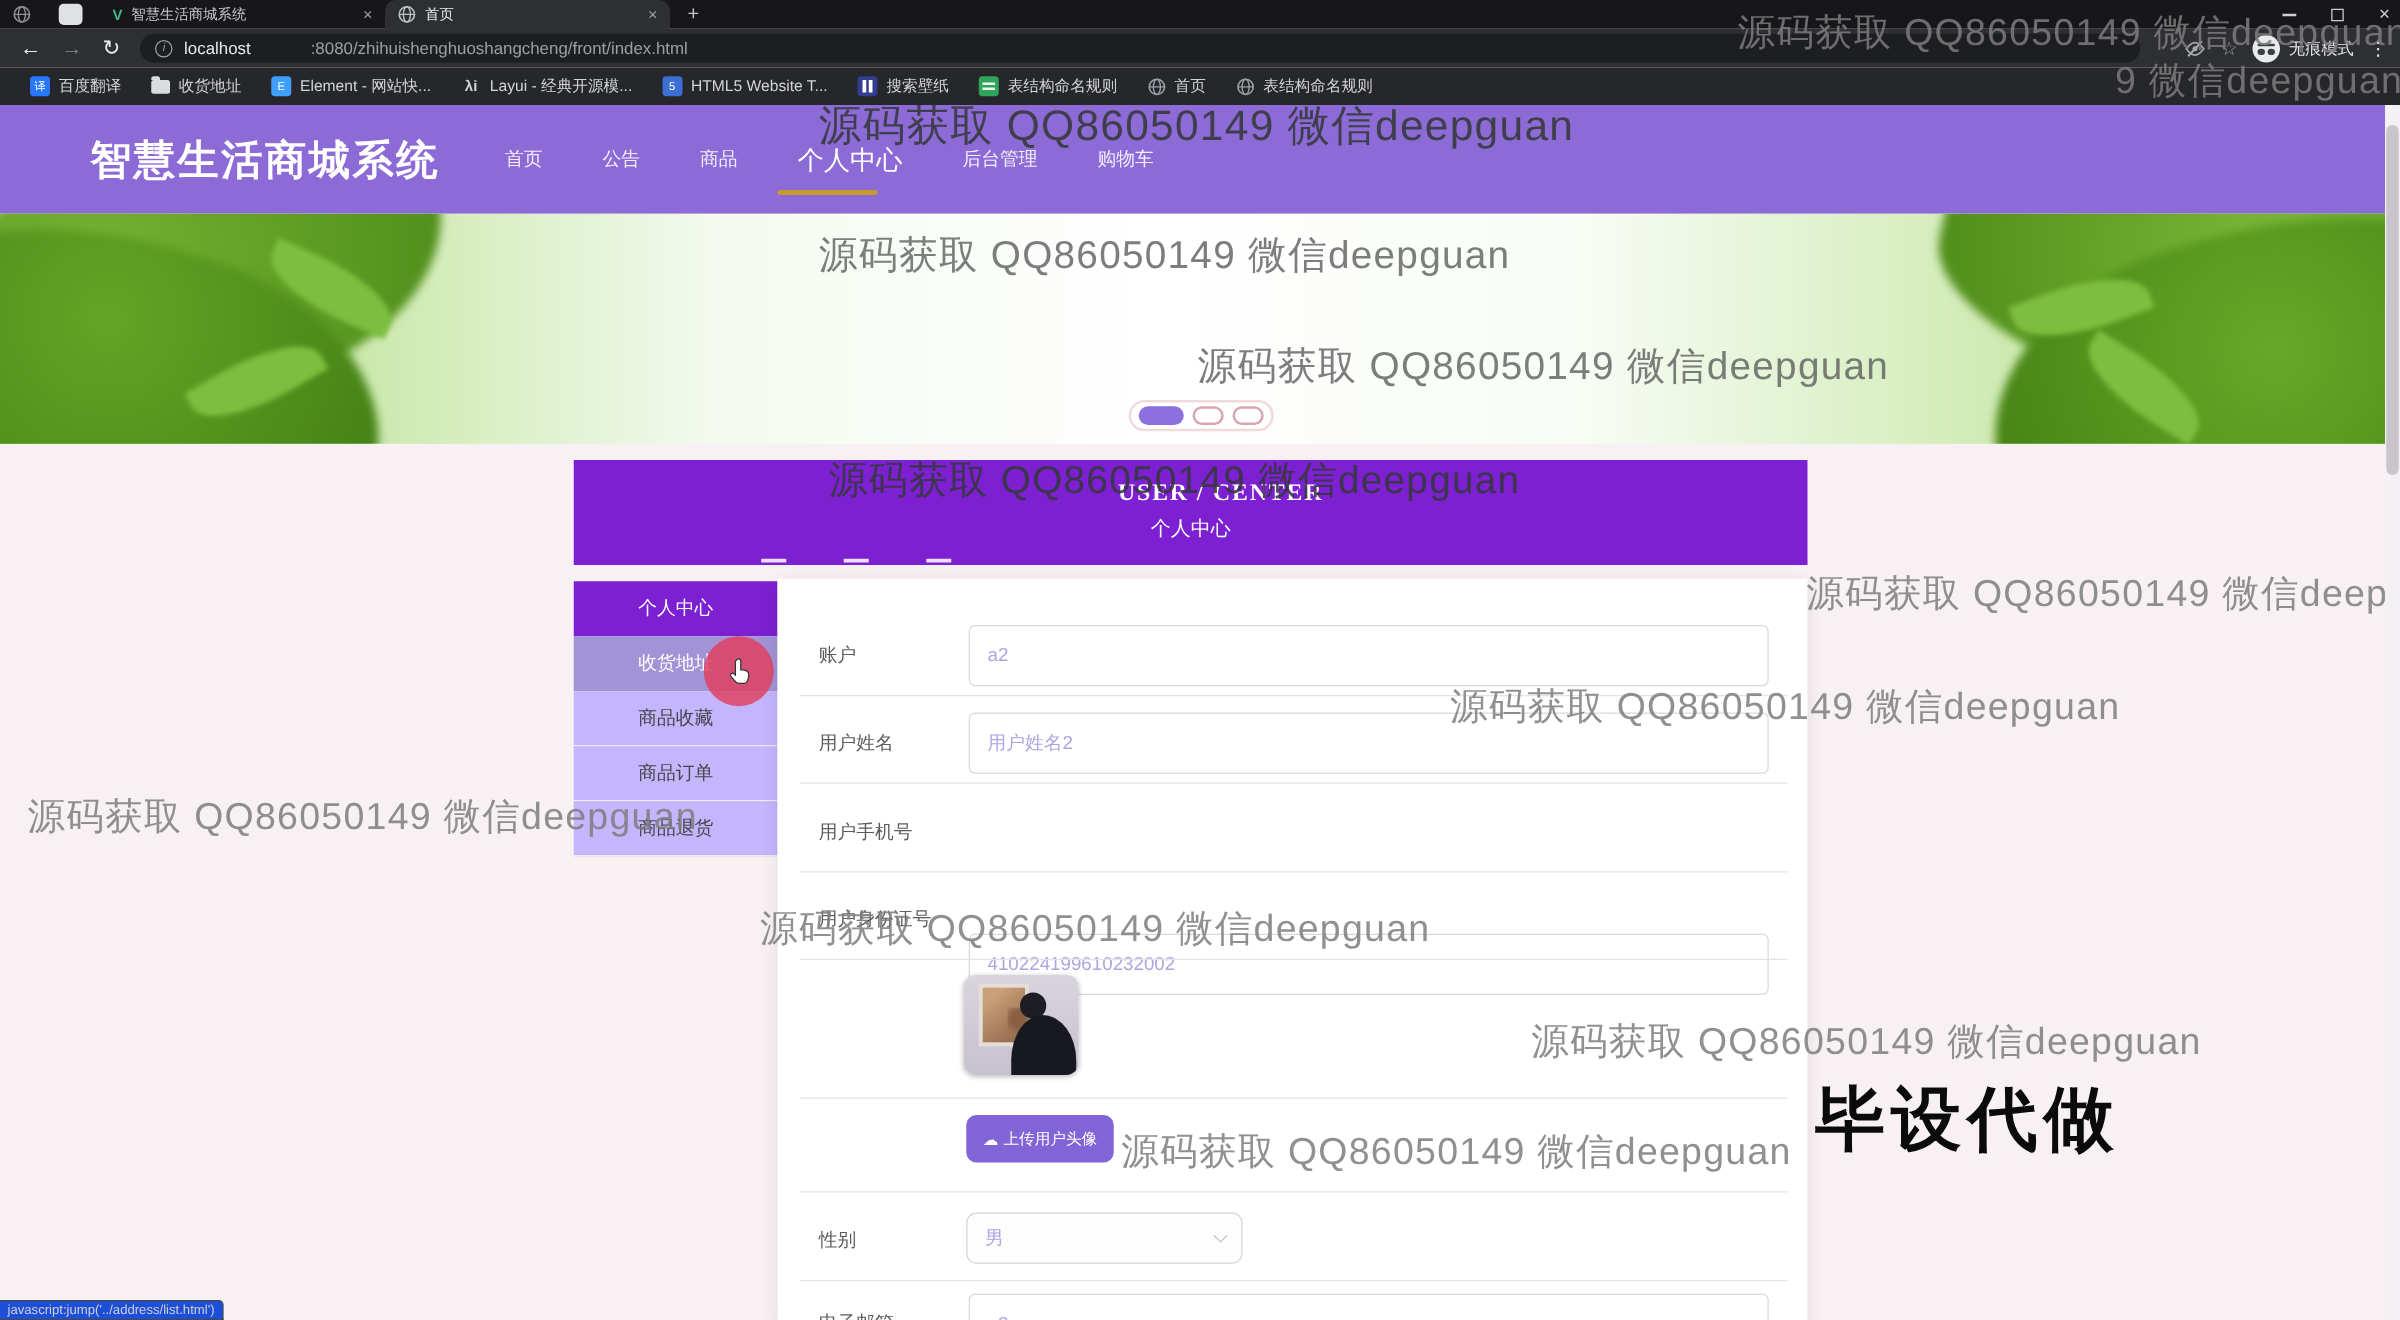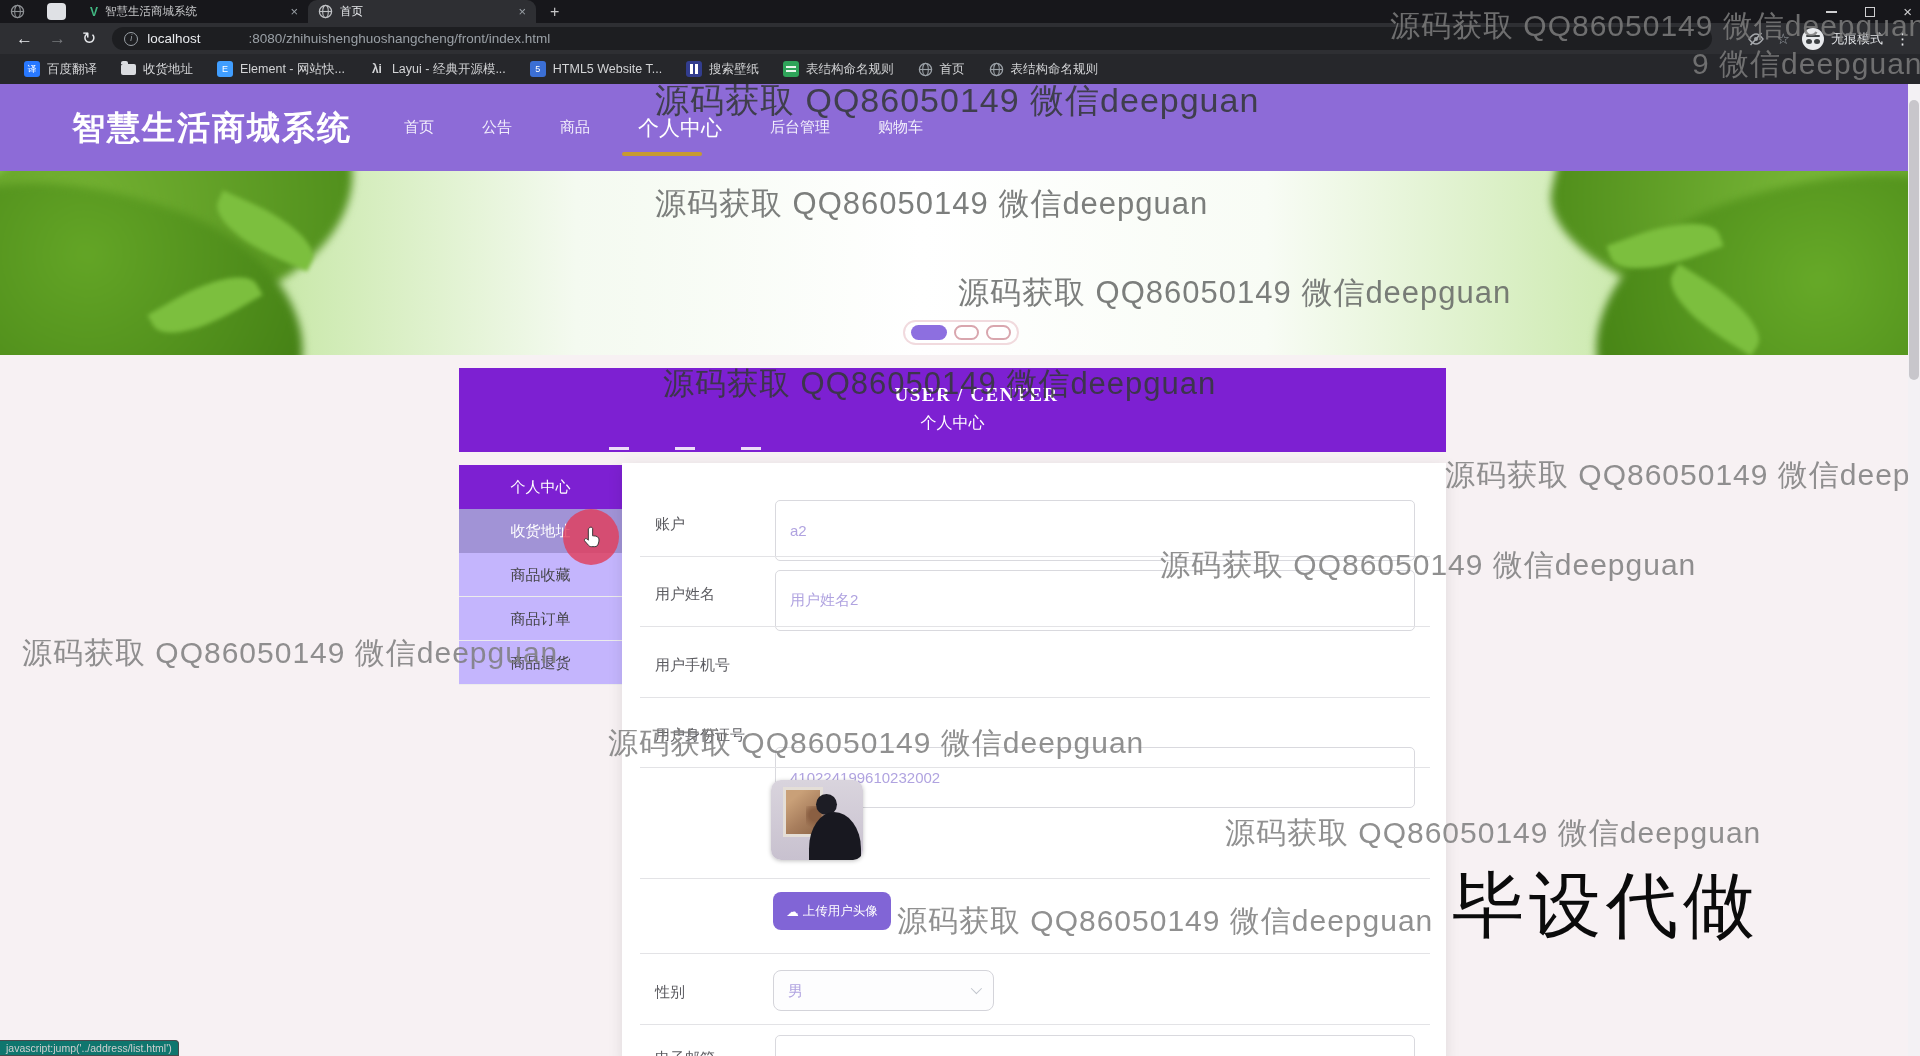--- a/index.html
+++ b/index.html
@@ -91,41 +91,41 @@
 
   
   .sidebar { position:absolute; left:459px; top:465px; width:163px; }
   .sb-item { height:44px; line-height:44px; text-align:center; font-size:15px; background:#c4b5fd; color:#454549; border-bottom:1px solid #ececec; }
   .sb-item.first { background:#7d20d2; color:#fff; border-bottom:none; }
   .sb-item.hovered { background:#a193d6; color:#fff; border-bottom:none; }
 
   
   .card { position:absolute; left:622px; top:463px; width:824px; height:600px; background:#fff; box-shadow:0 3px 14px rgba(0,0,0,.10); }
   .f-label { position:absolute; left:33px; font-size:15px; color:#5b5b60; }
-  .f-input { position:absolute; left:153px; width:640px; height:61px; border:1px solid #d9d9de; border-radius:5px; background:#fff; padding:0 14px; font-size:15px; color:#b0a3e0; font-family:"Liberation Sans", sans-serif; outline:none; }
+  .f-input { position:absolute; left:153px; width:640px; height:49px; border:1px solid #d9d9de; border-radius:5px; background:#fff; padding:0 14px; font-size:15px; color:#b0a3e0; font-family:"Liberation Sans", sans-serif; outline:none; }
   .f-div { position:absolute; left:18px; width:790px; height:1px; background:#e3e3e6; }
   .avatar { position:absolute; left:149px; top:317px; width:92px; height:80px; border-radius:10px; overflow:hidden; background:linear-gradient(#d9d4dd,#c8c1cf); box-shadow:0 1px 4px rgba(0,0,0,.25); }
   .ava-paint { position:absolute; left:12px; top:7px; width:40px; height:50px; background:linear-gradient(140deg,#c9a078 20%,#a97f5e 60%,#8f6748 100%); border:3px solid #e4ded7; }
   .ava-stroke { position:absolute; left:20px; top:16px; width:18px; height:26px; background:radial-gradient(circle at 50% 35%,#8a5f42 30%,transparent 70%); }
   .ava-head { position:absolute; right:26px; top:14px; width:21px; height:21px; background:#1d1d25; border-radius:50%; }
   .ava-body { position:absolute; right:2px; bottom:-4px; width:52px; height:52px; background:#181820; border-radius:48% 52% 0 0/70% 70% 0 0; }
   .upload-btn { position:absolute; left:151px; top:429px; width:118px; height:38px; background:#8165d6; border:none; border-radius:8px; color:#fff; font-size:12.5px; display:flex; align-items:center; justify-content:center; gap:4px; font-family:"Liberation Sans", sans-serif; }
   .gender-sel { position:absolute; left:151px; top:507px; width:221px; height:41px; border:1px solid #d4d4da; border-radius:8px; background:#fdfdfe; font-size:15px; color:#b0a3e0; line-height:39px; padding-left:14px; }
   .gender-chev { position:absolute; right:14px; top:15px; width:8px; height:8px; border-right:1.8px solid #c0c4cc; border-bottom:1.8px solid #c0c4cc; transform:rotate(45deg) translateY(-2px); }
 
   
   .wm { position:absolute; white-space:nowrap; font-size:30px; letter-spacing:1px; color:rgba(125,125,125,.85); pointer-events:none; }
   .wm.dark { color:rgba(52,56,58,.88); }
   .wm.mid { color:rgba(95,98,96,.82); }
-  .bigtext { position:absolute; left:1452px; top:858px; font-size:72px; font-weight:normal; color:#0b0b0b; letter-spacing:5px; white-space:nowrap; }
+  .bigtext { position:absolute; left:1452px; top:858px; font-size:56px; font-weight:bold; color:#0b0b0b; letter-spacing:5px; white-space:nowrap; }
   .cursor-halo { position:absolute; left:563px; top:509px; width:56px; height:56px; background:rgba(224,62,92,.82); border-radius:50%; }
   .cursor-halo svg { position:absolute; left:18px; top:16px; }
   .scrolltrack { position:absolute; right:0; top:84px; width:12px; height:972px; background:#f3f1f4; }
   .scrollthumb { position:absolute; right:1px; top:100px; width:10px; height:280px; background:#c8c6cb; border-radius:5px; }
-  .statusbar { position:absolute; left:0; top:1040px; height:16px; background:#0f766e; border:1px solid #4a4a4c; border-left:none; border-radius:0 4px 0 0; color:#cfcfcf; font-size:10.5px; line-height:14px; padding:0 6px; white-space:nowrap; }
+  .statusbar { position:absolute; left:0; top:1040px; height:16px; background:#1d4ed8; border:1px solid #4a4a4c; border-left:none; border-radius:0 4px 0 0; color:#cfcfcf; font-size:10.5px; line-height:14px; padding:0 6px; white-space:nowrap; }
 </style>
 </head>
 <body>
 
 <div class="screen">
 
   <div class="tabbar">
     <svg class="tb-globe" viewBox="0 0 16 16">
         <circle cx="8" cy="8" r="6.5" fill="none" stroke="#8d9094" stroke-width="1.4"></circle>
         <ellipse cx="8" cy="8" rx="3" ry="6.5" fill="none" stroke="#8d9094" stroke-width="1.2"></ellipse>

